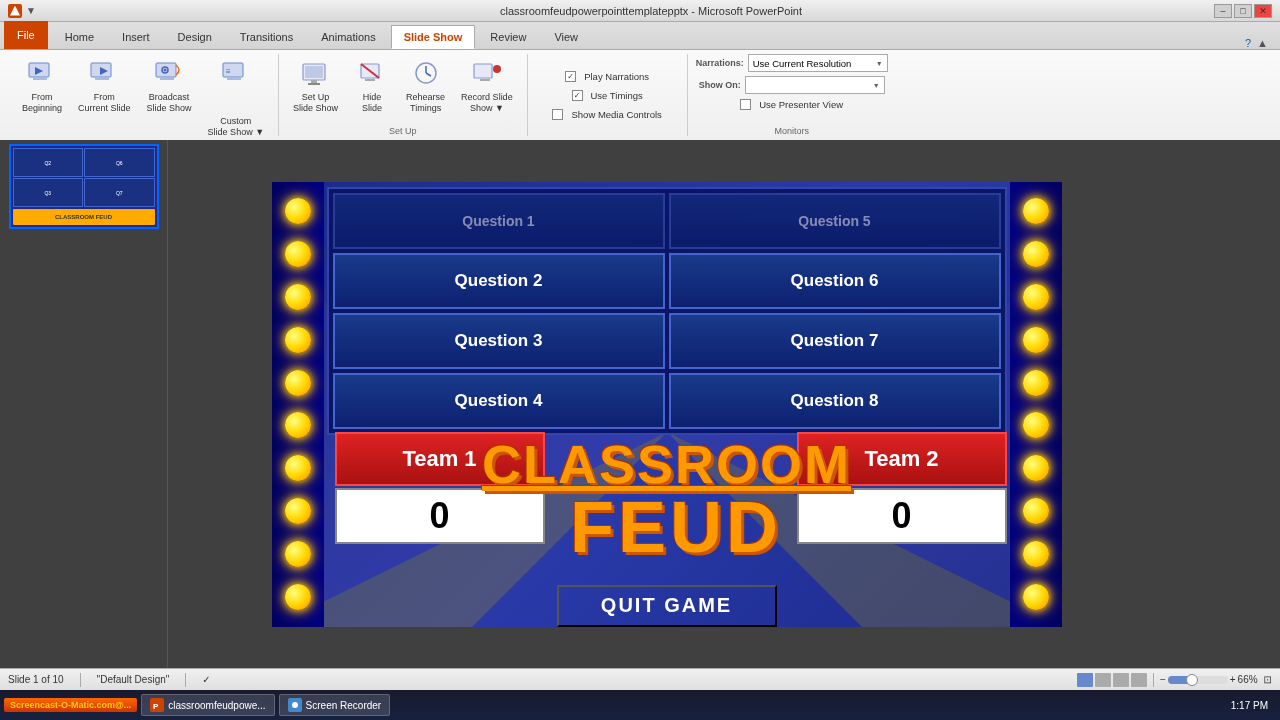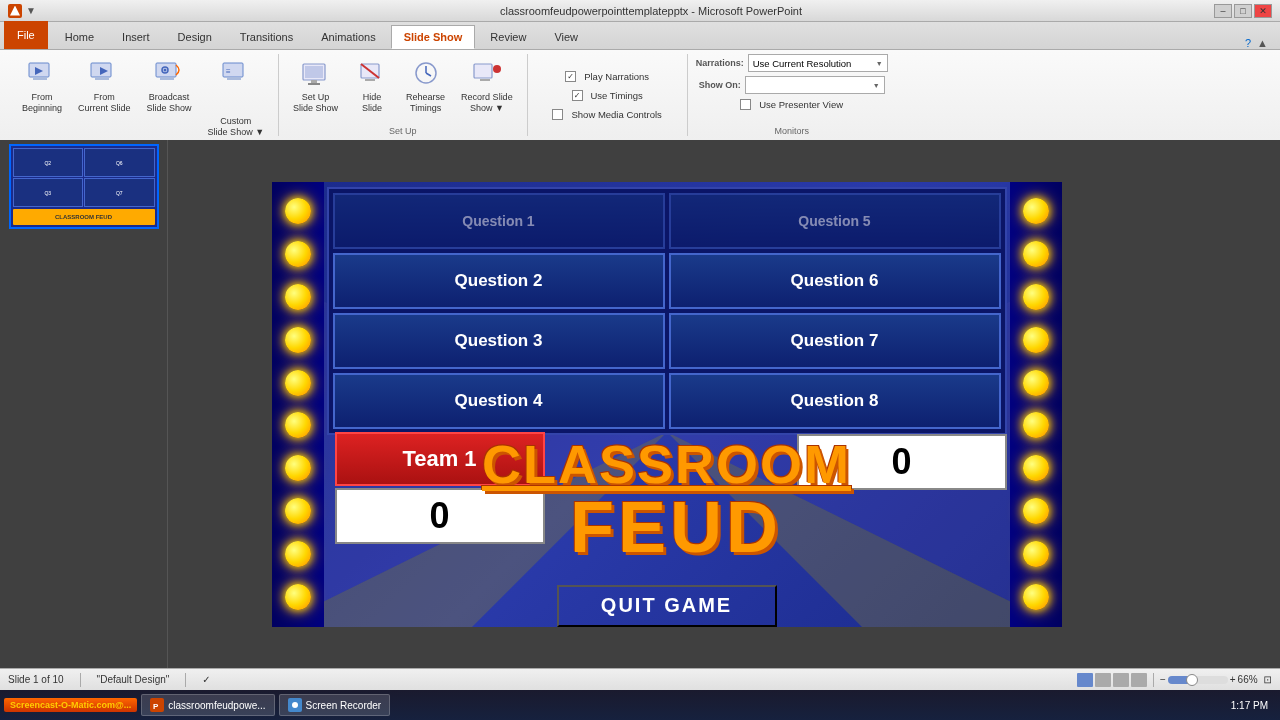--- a/index.html
+++ b/index.html
@@ -708,20 +708,23 @@
 
           <div class="logo-area">
             <div class="logo-classroom">CLASSROOM</div>
             <div class="logo-feud">FEUD</div>
             <button class="quit-game-btn">
               <span>QUIT GAME</span>
             </button>
           </div>
 
           <div class="team-2-area">
+            <button class="team-btn team-btn-red">
+              <span>Team 2</span>
+            </button>
             <div class="team-score">
               <span>0</span>
             </div>
           </div>
 
         </div>
 
       </div>
     </div>
   </div>

